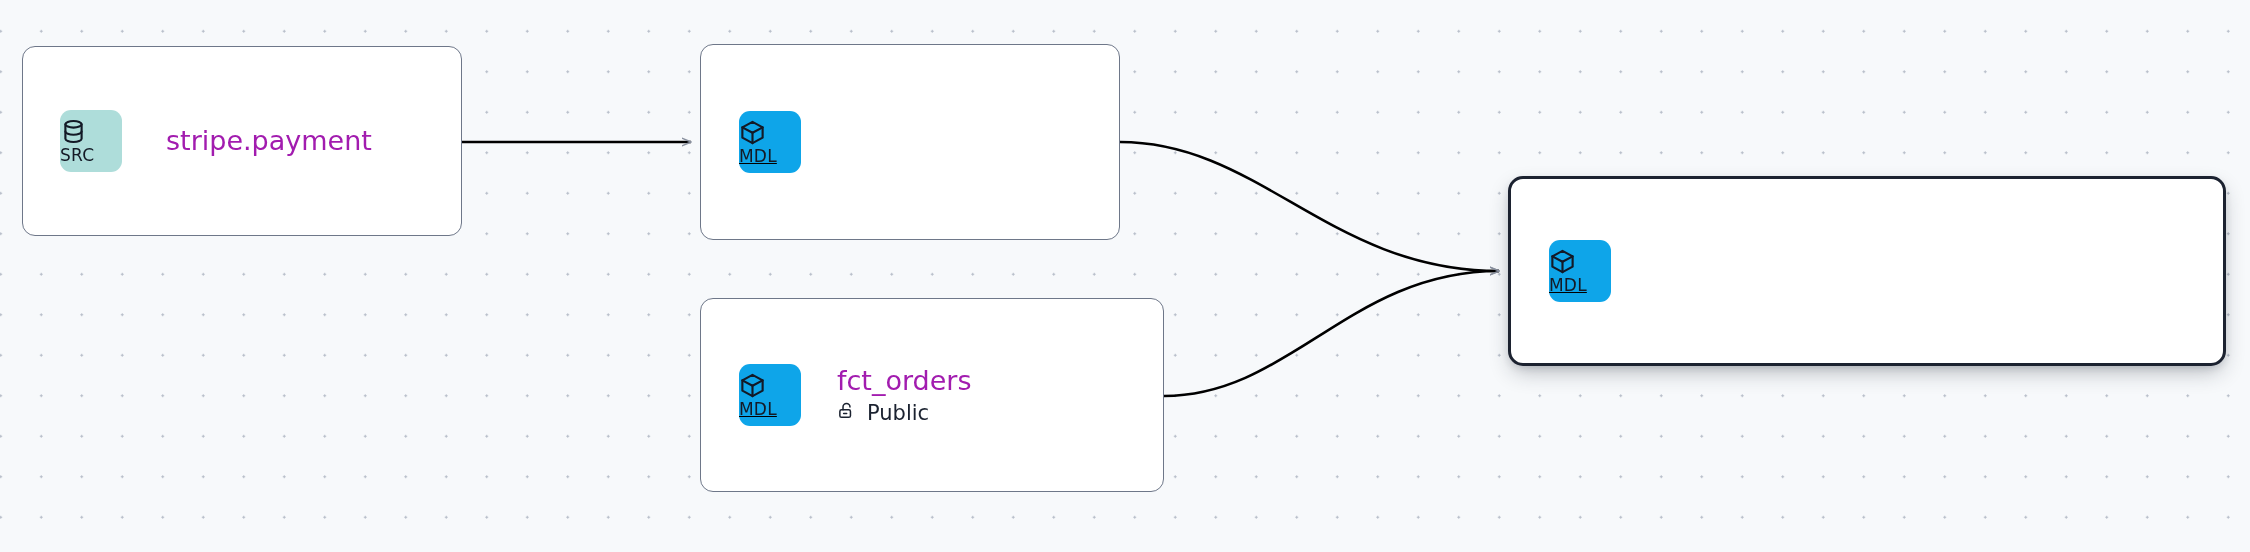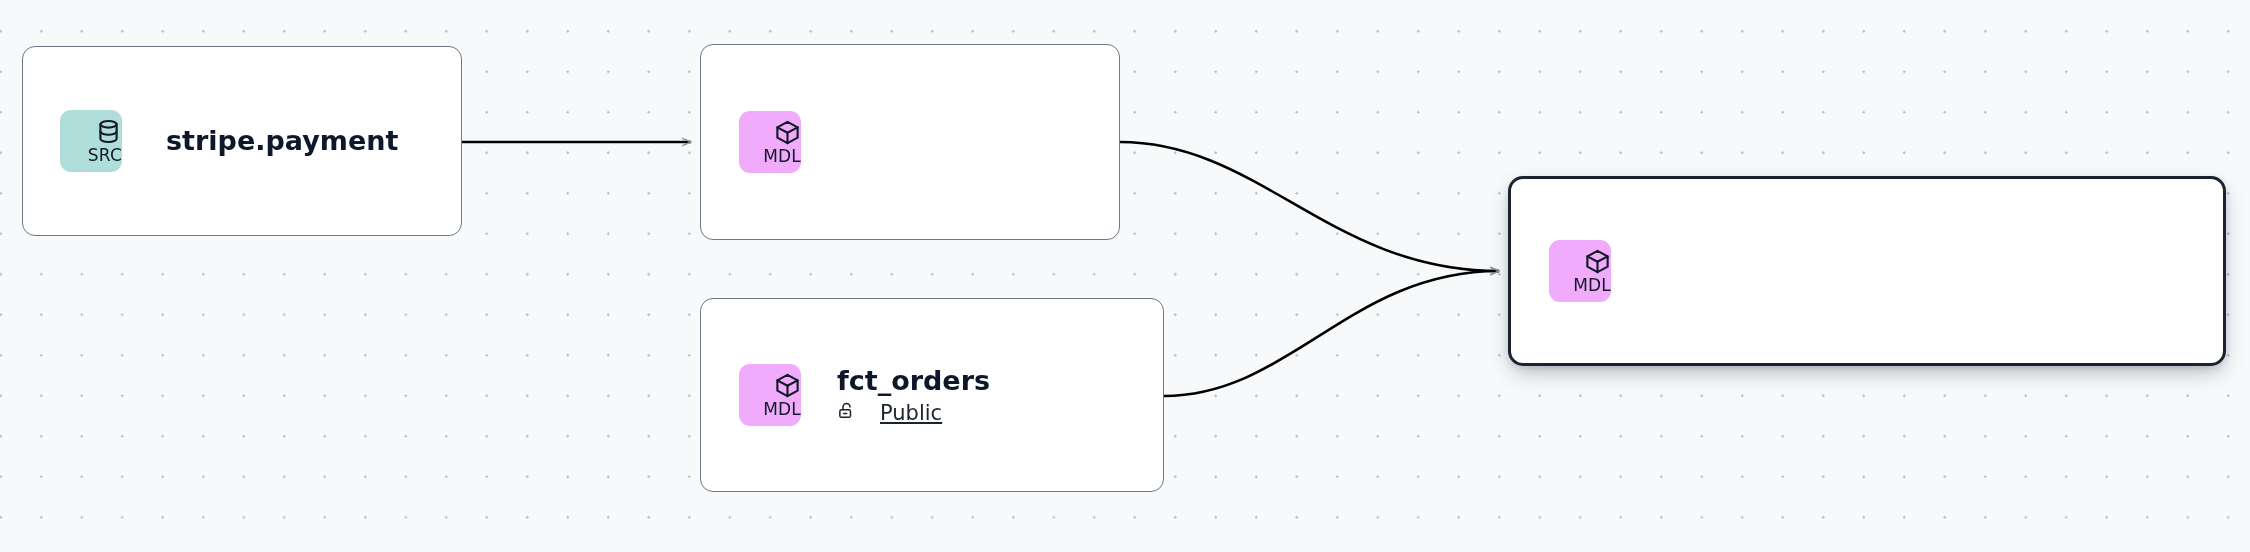--- a/index.html
+++ b/index.html
@@ -58,26 +58,26 @@
   }
 
   
   .type-badge {
     flex: 0 0 auto;
     width: 62px;
     height: 62px;
     border-radius: 11px;
     display: flex;
     flex-direction: column;
-    align-items: flex-end;
+    align-items: flex-start;
     justify-content: center;
     gap: 1px;
   }
   .type-badge.src { background: #aeddda; }
-  .type-badge.mdl { background: #f0abfc; }
+  .type-badge.mdl { background: #0ea5e9; text-decoration: underline; }
 
   .type-badge svg { display: block; }
 
   .badge-text {
     font-size: 17px;
     line-height: 18px;
     font-weight: 400;
     color: #141a26;
     letter-spacing: 0.2px;
     font-family: "DejaVu Sans", "Liberation Sans", sans-serif;
@@ -87,36 +87,35 @@
   .node-body {
     display: flex;
     flex-direction: column;
     justify-content: center;
     gap: 4px;
   }
 
   .node-title {
     font-size: 27px;
     line-height: 32px;
-    color: #0f172a;
-    font-weight: 700;
+    color: #a21caf;
+    font-weight: 400;
     white-space: nowrap;
     font-family: "DejaVu Sans", "Liberation Sans", sans-serif;
   }
 
   .node-subtitle {
     display: flex;
     align-items: center;
-    gap: 24px;
+    gap: 11px;
     font-size: 21px;
     line-height: 24px;
     color: #1b2230;
     white-space: nowrap;
     font-family: "DejaVu Sans", "Liberation Sans", sans-serif;
-    text-decoration: underline;
   }
 
   .lock-icon { display: block; flex: 0 0 auto; }
 
   
   #node-stripe-payment {
     left: 22px;  top: 46px;
     width: 440px; height: 190px;
     padding-left: 37px;
     gap: 44px;

